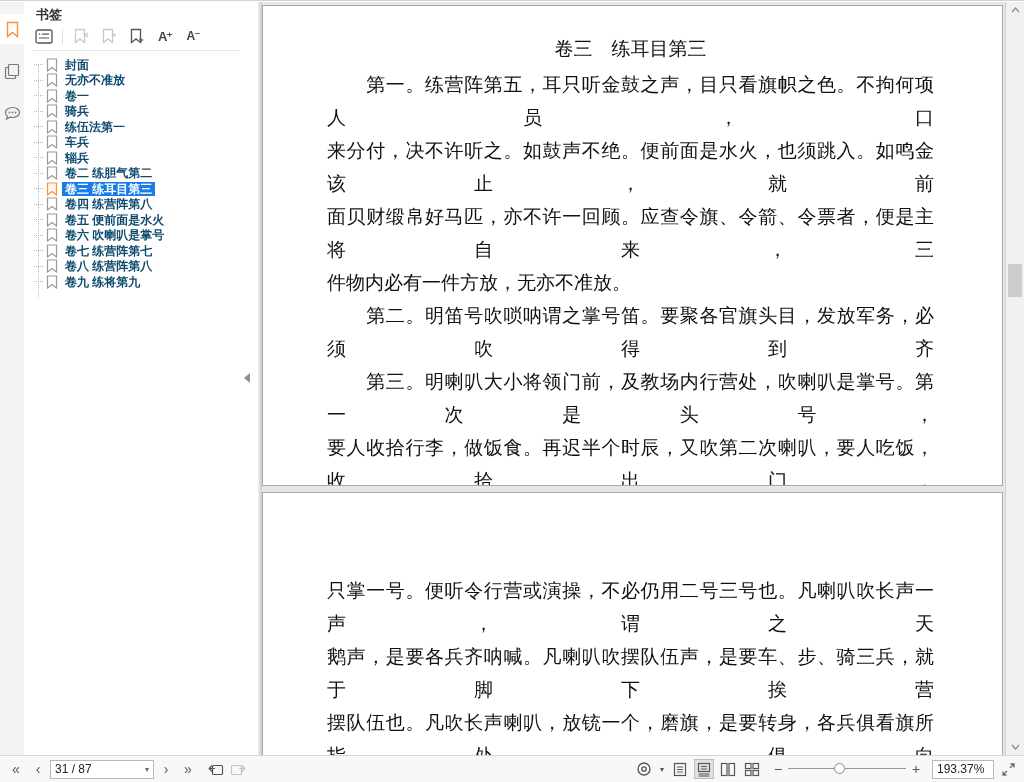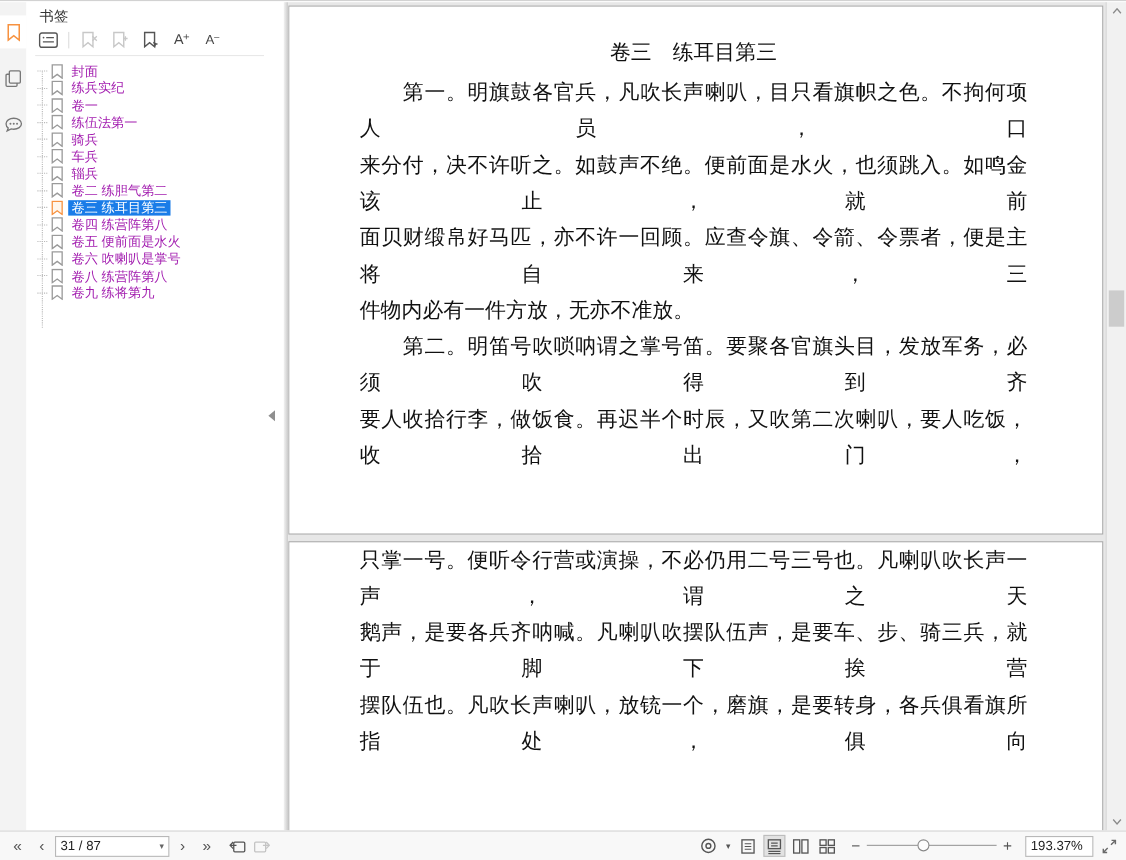--- a/index.html
+++ b/index.html
@@ -8,56 +8,56 @@
   #window { position:relative; width:1024px; height:782px; background:#fff;
     border-top:1px solid #d2d2d2; overflow:hidden; }
 
   
   #rail { position:absolute; left:0; top:1px; bottom:27px; width:24px; background:#f3f3f3; }
   .rail-tab { width:24px; height:30px; display:flex; align-items:center; justify-content:center; cursor:pointer; }
   .rail-tab.active { background:#fff; }
   #rail .spacer { height:12px; }
 
   
-  #sidebar { position:absolute; left:24px; top:1px; bottom:27px; width:234px; background:#fff; }
+  #sidebar { position:absolute; left:24px; top:1px; bottom:27px; width:234px; background:#fff;font-weight:bold; }
   #panel-title { position:absolute; left:12px; top:4px; font-size:13px; color:#333; }
   #bm-toolbar { position:absolute; left:10px; top:23px; height:22px; display:flex; align-items:center; gap:8px; }
   .tbi { display:flex; align-items:center; justify-content:center; width:20px; height:20px; cursor:pointer; }
   .tb-divider { width:1px; height:15px; background:#ddd; }
   .a-glyph { font-size:13px; color:#444; letter-spacing:-1px; }
   .a-glyph.small { font-size:12px; }
   #panel-rule { position:absolute; left:8px; right:18px; top:48px; height:1px; background:#e8e8e8; }
 
   #bm-list { position:absolute; left:8px; top:55px; right:2px; }
   #bm-list .tree-line { position:absolute; left:6px; top:8px; height:233px; border-left:1px dotted #b8b8b8; }
   .bm-row { position:relative; height:15.5px; display:flex; align-items:center; cursor:pointer; }
   .bm-stub { width:9px; border-top:1px dotted #b8b8b8; margin-left:2px; margin-right:3px; flex:0 0 auto; }
   .bm-ico { flex:0 0 auto; margin-right:4px; display:flex; }
-  .bm-label { font-size:12px; color:#a21caf; white-space:nowrap; line-height:14px; padding:0 3px; }
+  .bm-label { font-size:12px; color:#0c4a6e; white-space:nowrap; line-height:14px; padding:0 3px; }
   .bm-row.selected .bm-label { background:#1a7ce8; color:#fff; }
 
   
   #splitter { position:absolute; left:258px; top:1px; bottom:27px; width:4px;
     background:linear-gradient(to right,#f2f2f2,#c9c9c9); cursor:col-resize; }
   #collapse-arrow { position:absolute; left:244px; top:372px; width:0; height:0;
     border-top:5px solid transparent; border-bottom:5px solid transparent;
     border-right:6px solid #8f8f8f; cursor:pointer; }
 
   
   #viewer { position:absolute; left:262px; top:1px; right:19px; bottom:27px; background:#e7e7e7; overflow:hidden; }
   .pdf-page { position:absolute; left:0; width:741px; background:#fff; border:1px solid #a8a8a8; overflow:hidden; }
   #page1 { top:3px; height:481px; }
   #page2 { top:490px; height:300px; }
   .page-body { padding:0 68px 0 64px;
     font-family:"Liberation Serif","DejaVu Serif",serif; color:#111; }
   .doc-title { text-align:center; font-size:19px; line-height:30px; margin-top:28px; }
   .doc-line { font-size:19px; line-height:33px; white-space:pre-wrap; }
   .doc-line.justify { text-align:justify; text-align-last:justify; }
   #page1 .lines { margin-top:4px; }
-  #page2 .lines { }
+  #page2 .lines { margin-top:81px; }
 
   
   #watermark { position:absolute; pointer-events:none; }
 
   
   #vscroll { position:absolute; right:0; top:1px; bottom:27px; width:19px; background:#f1f1f1; border-left:1px solid #cfcfcf; }
   .scr-btn { position:absolute; left:0; width:18px; height:16px; display:flex; align-items:center; justify-content:center; cursor:pointer; }
   #scr-up { top:0; } #scr-down { bottom:0; }
   #vthumb { position:absolute; left:2px; top:262px; width:14px; height:33px; background:#ccc; cursor:pointer; }
 
@@ -168,56 +168,56 @@
           </span>
           <span class="bm-label">封面</span>
         </div>
         <div class="bm-row">
           <span class="bm-stub"></span>
           <span class="bm-ico">
             <svg width="12" height="14" viewBox="0 0 12 14">
               <path class="rib" d="M1.5 1h9v12l-4.5-3.4L1.5 13z" fill="none" stroke="#9a9a9a" stroke-width="1.2"></path>
             </svg>
           </span>
-          <span class="bm-label">练兵实纪</span>
+          <span class="bm-label">无亦不准放</span>
         </div>
         <div class="bm-row">
           <span class="bm-stub"></span>
           <span class="bm-ico">
             <svg width="12" height="14" viewBox="0 0 12 14">
               <path class="rib" d="M1.5 1h9v12l-4.5-3.4L1.5 13z" fill="none" stroke="#9a9a9a" stroke-width="1.2"></path>
             </svg>
           </span>
           <span class="bm-label">卷一</span>
         </div>
         <div class="bm-row">
           <span class="bm-stub"></span>
           <span class="bm-ico">
             <svg width="12" height="14" viewBox="0 0 12 14">
               <path class="rib" d="M1.5 1h9v12l-4.5-3.4L1.5 13z" fill="none" stroke="#9a9a9a" stroke-width="1.2"></path>
             </svg>
           </span>
+          <span class="bm-label">骑兵</span>
+        </div>
+        <div class="bm-row">
+          <span class="bm-stub"></span>
+          <span class="bm-ico">
+            <svg width="12" height="14" viewBox="0 0 12 14">
+              <path class="rib" d="M1.5 1h9v12l-4.5-3.4L1.5 13z" fill="none" stroke="#9a9a9a" stroke-width="1.2"></path>
+            </svg>
+          </span>
           <span class="bm-label">练伍法第一</span>
         </div>
         <div class="bm-row">
           <span class="bm-stub"></span>
           <span class="bm-ico">
             <svg width="12" height="14" viewBox="0 0 12 14">
               <path class="rib" d="M1.5 1h9v12l-4.5-3.4L1.5 13z" fill="none" stroke="#9a9a9a" stroke-width="1.2"></path>
             </svg>
           </span>
-          <span class="bm-label">骑兵</span>
-        </div>
-        <div class="bm-row">
-          <span class="bm-stub"></span>
-          <span class="bm-ico">
-            <svg width="12" height="14" viewBox="0 0 12 14">
-              <path class="rib" d="M1.5 1h9v12l-4.5-3.4L1.5 13z" fill="none" stroke="#9a9a9a" stroke-width="1.2"></path>
-            </svg>
-          </span>
           <span class="bm-label">车兵</span>
         </div>
         <div class="bm-row">
           <span class="bm-stub"></span>
           <span class="bm-ico">
             <svg width="12" height="14" viewBox="0 0 12 14">
               <path class="rib" d="M1.5 1h9v12l-4.5-3.4L1.5 13z" fill="none" stroke="#9a9a9a" stroke-width="1.2"></path>
             </svg>
           </span>
           <span class="bm-label">辎兵</span>
@@ -259,20 +259,29 @@
           <span class="bm-label">卷五 便前面是水火</span>
         </div>
         <div class="bm-row">
           <span class="bm-stub"></span>
           <span class="bm-ico">
             <svg width="12" height="14" viewBox="0 0 12 14">
               <path class="rib" d="M1.5 1h9v12l-4.5-3.4L1.5 13z" fill="none" stroke="#9a9a9a" stroke-width="1.2"></path>
             </svg>
           </span>
           <span class="bm-label">卷六 吹喇叭是掌号</span>
+        </div>
+        <div class="bm-row">
+          <span class="bm-stub"></span>
+          <span class="bm-ico">
+            <svg width="12" height="14" viewBox="0 0 12 14">
+              <path class="rib" d="M1.5 1h9v12l-4.5-3.4L1.5 13z" fill="none" stroke="#9a9a9a" stroke-width="1.2"></path>
+            </svg>
+          </span>
+          <span class="bm-label">卷七 练营阵第七</span>
         </div>
         <div class="bm-row">
           <span class="bm-stub"></span>
           <span class="bm-ico">
             <svg width="12" height="14" viewBox="0 0 12 14">
               <path class="rib" d="M1.5 1h9v12l-4.5-3.4L1.5 13z" fill="none" stroke="#9a9a9a" stroke-width="1.2"></path>
             </svg>
           </span>
           <span class="bm-label">卷八 练营阵第八</span>
         </div>
@@ -291,25 +300,26 @@
   <div id="splitter"></div>
   <div id="collapse-arrow"></div>
 
   <div id="viewer">
 
     <div class="pdf-page" id="page1">
       <div class="page-body">
         <div class="doc-title">卷三　练耳目第三</div>
         <div class="lines">
 
-        <div class="doc-line justify">　　第一。明旗鼓各官兵，凡吹长声喇叭，目只看旗帜之色。不拘何项人员，口</div>
+        <div class="doc-line justify">　　第一。练营阵第五，耳只听金鼓之声，目只看旗帜之色。不拘何项人员，口</div>
             <div class="doc-line justify">来分付，决不许听之。如鼓声不绝。便前面是水火，也须跳入。如鸣金该止，就前</div>
             <div class="doc-line justify">面贝财缎帛好马匹，亦不许一回顾。应查令旗、令箭、令票者，便是主将自来，三</div>
             <div class="doc-line">件物内必有一件方放，无亦不准放。</div>
             <div class="doc-line justify">　　第二。明笛号吹唢呐谓之掌号笛。要聚各官旗头目，发放军务，必须吹得到齐</div>
+            <div class="doc-line justify">　　第三。明喇叭大小将领门前，及教场内行营处，吹喇叭是掌号。第一次是头号，</div>
             <div class="doc-line justify">要人收拾行李，做饭食。再迟半个时辰，又吹第二次喇叭，要人吃饭，收拾出门，</div>
           </div>
       </div>
     </div>
 
     <div class="pdf-page" id="page2">
       <div class="page-body">
         <div class="lines">
 
         <div class="doc-line justify">只掌一号。便听令行营或演操，不必仍用二号三号也。凡喇叭吹长声一声，谓之天</div>

